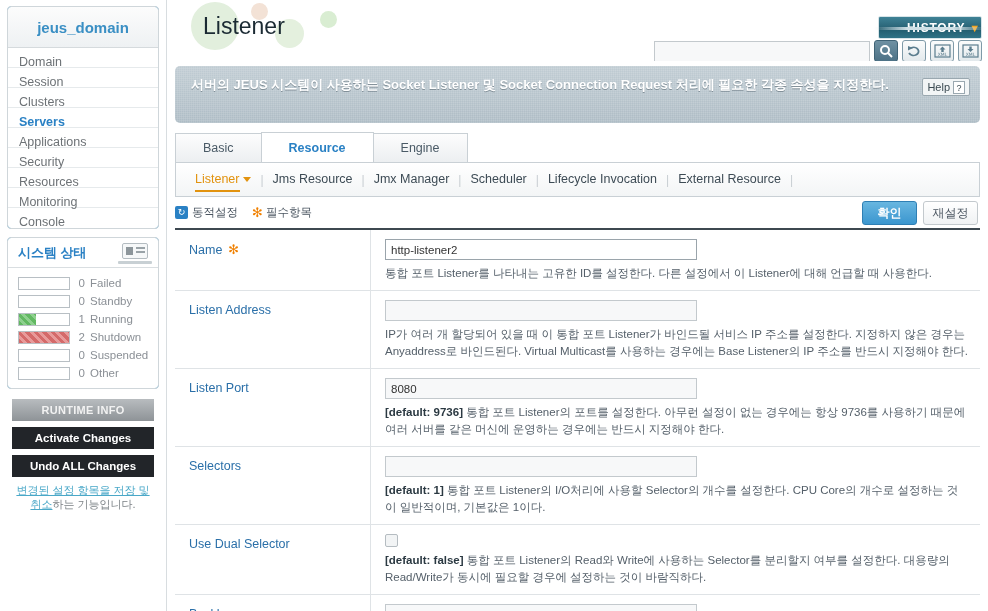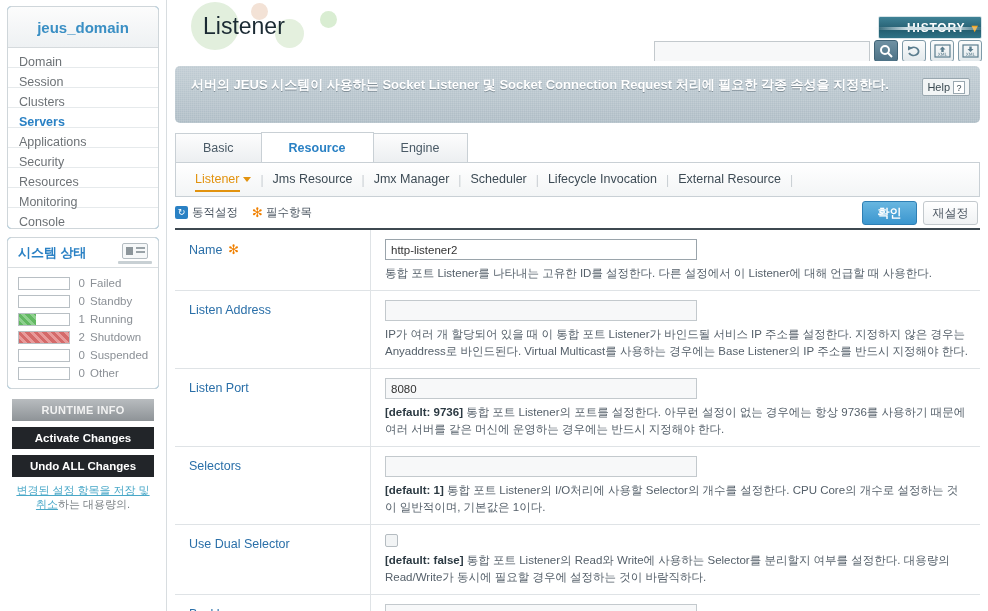--- a/index.html
+++ b/index.html
@@ -345,21 +345,21 @@
       </div>
   </div>
 
   <div class="btn-block">
     <div class="btn-runtime">RUNTIME INFO</div>
     <div class="btn-dark">Activate Changes</div>
     <div class="btn-dark">Undo ALL Changes</div>
   </div>
 
   <div class="side-note">
-    <u>변경된 설정 항목을 저장 및 취소</u><span>하는 대용량의.</span>
+    <u>변경된 설정 항목을 저장 및 취소</u><span>하는 기능입니다.</span>
   </div>
 </div>
 
 <div id="topbar">
   <div class="deco" style="left:24px;top:2px;width:48px;height:48px;background:#e2efdd;"></div>
   <div class="deco" style="left:84px;top:3px;width:17px;height:17px;background:#f3e2d6;"></div>
   <div class="deco" style="left:108px;top:19px;width:29px;height:29px;background:#e4f0de;"></div>
   <div class="deco" style="left:153px;top:11px;width:17px;height:17px;background:#d9edd2;"></div>
 
   <div class="page-title">Listener</div>

